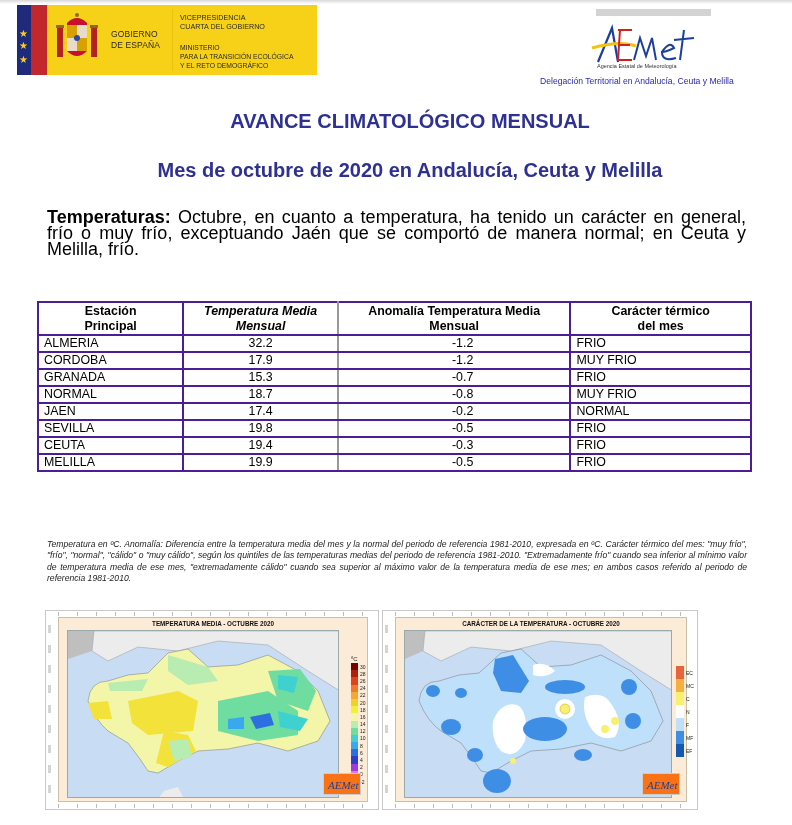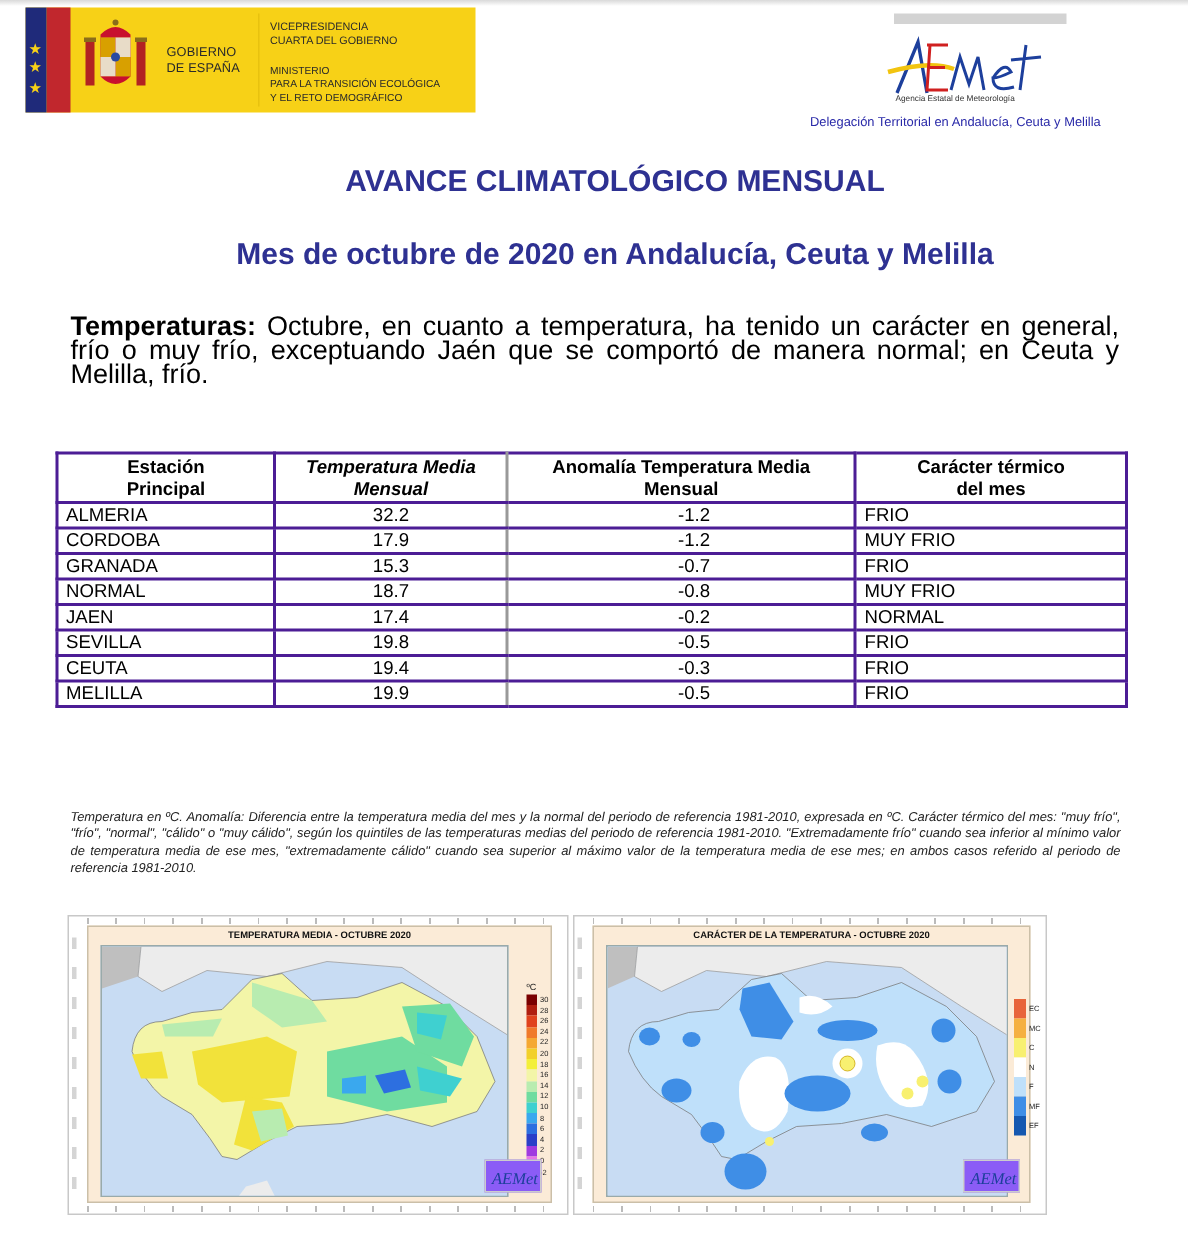--- a/index.html
+++ b/index.html
@@ -61,21 +61,21 @@
   .legend-left { left: 292px; top: 38px; }
   .legend-right { left: 280px; top: 48px; }
   .legend-unit { font-size: 6px; color: #222; margin-bottom: 1px; }
   .legend-row { display: flex; align-items: center; height: 7.2px; }
   .legend-swatch { width: 7px; height: 7.2px; }
   .legend-label { font-size: 5px; color: #222; margin-left: 2px; }
   .legend-right .legend-row { height: 13px; }
   .legend-right .legend-swatch { width: 8px; height: 13px; }
   .legend-right .legend-label { font-size: 5px; }
 
-  .mini-aemet { position: absolute; right: 6px; bottom: 6px; width: 38px; height: 22px; background: #8b5cf6; border: 1px solid #ccc; }
+  .mini-aemet { position: absolute; right: 6px; bottom: 6px; width: 38px; height: 22px; background: #f97316; border: 1px solid #ccc; }
 </style>
 </head>
 <body>
 
 <div class="topshadow"></div>
 
 <div class="gov-logo">
   <div class="gov-flag">
     <div class="blue">
       <span class="star" style="top:24px">★</span>

